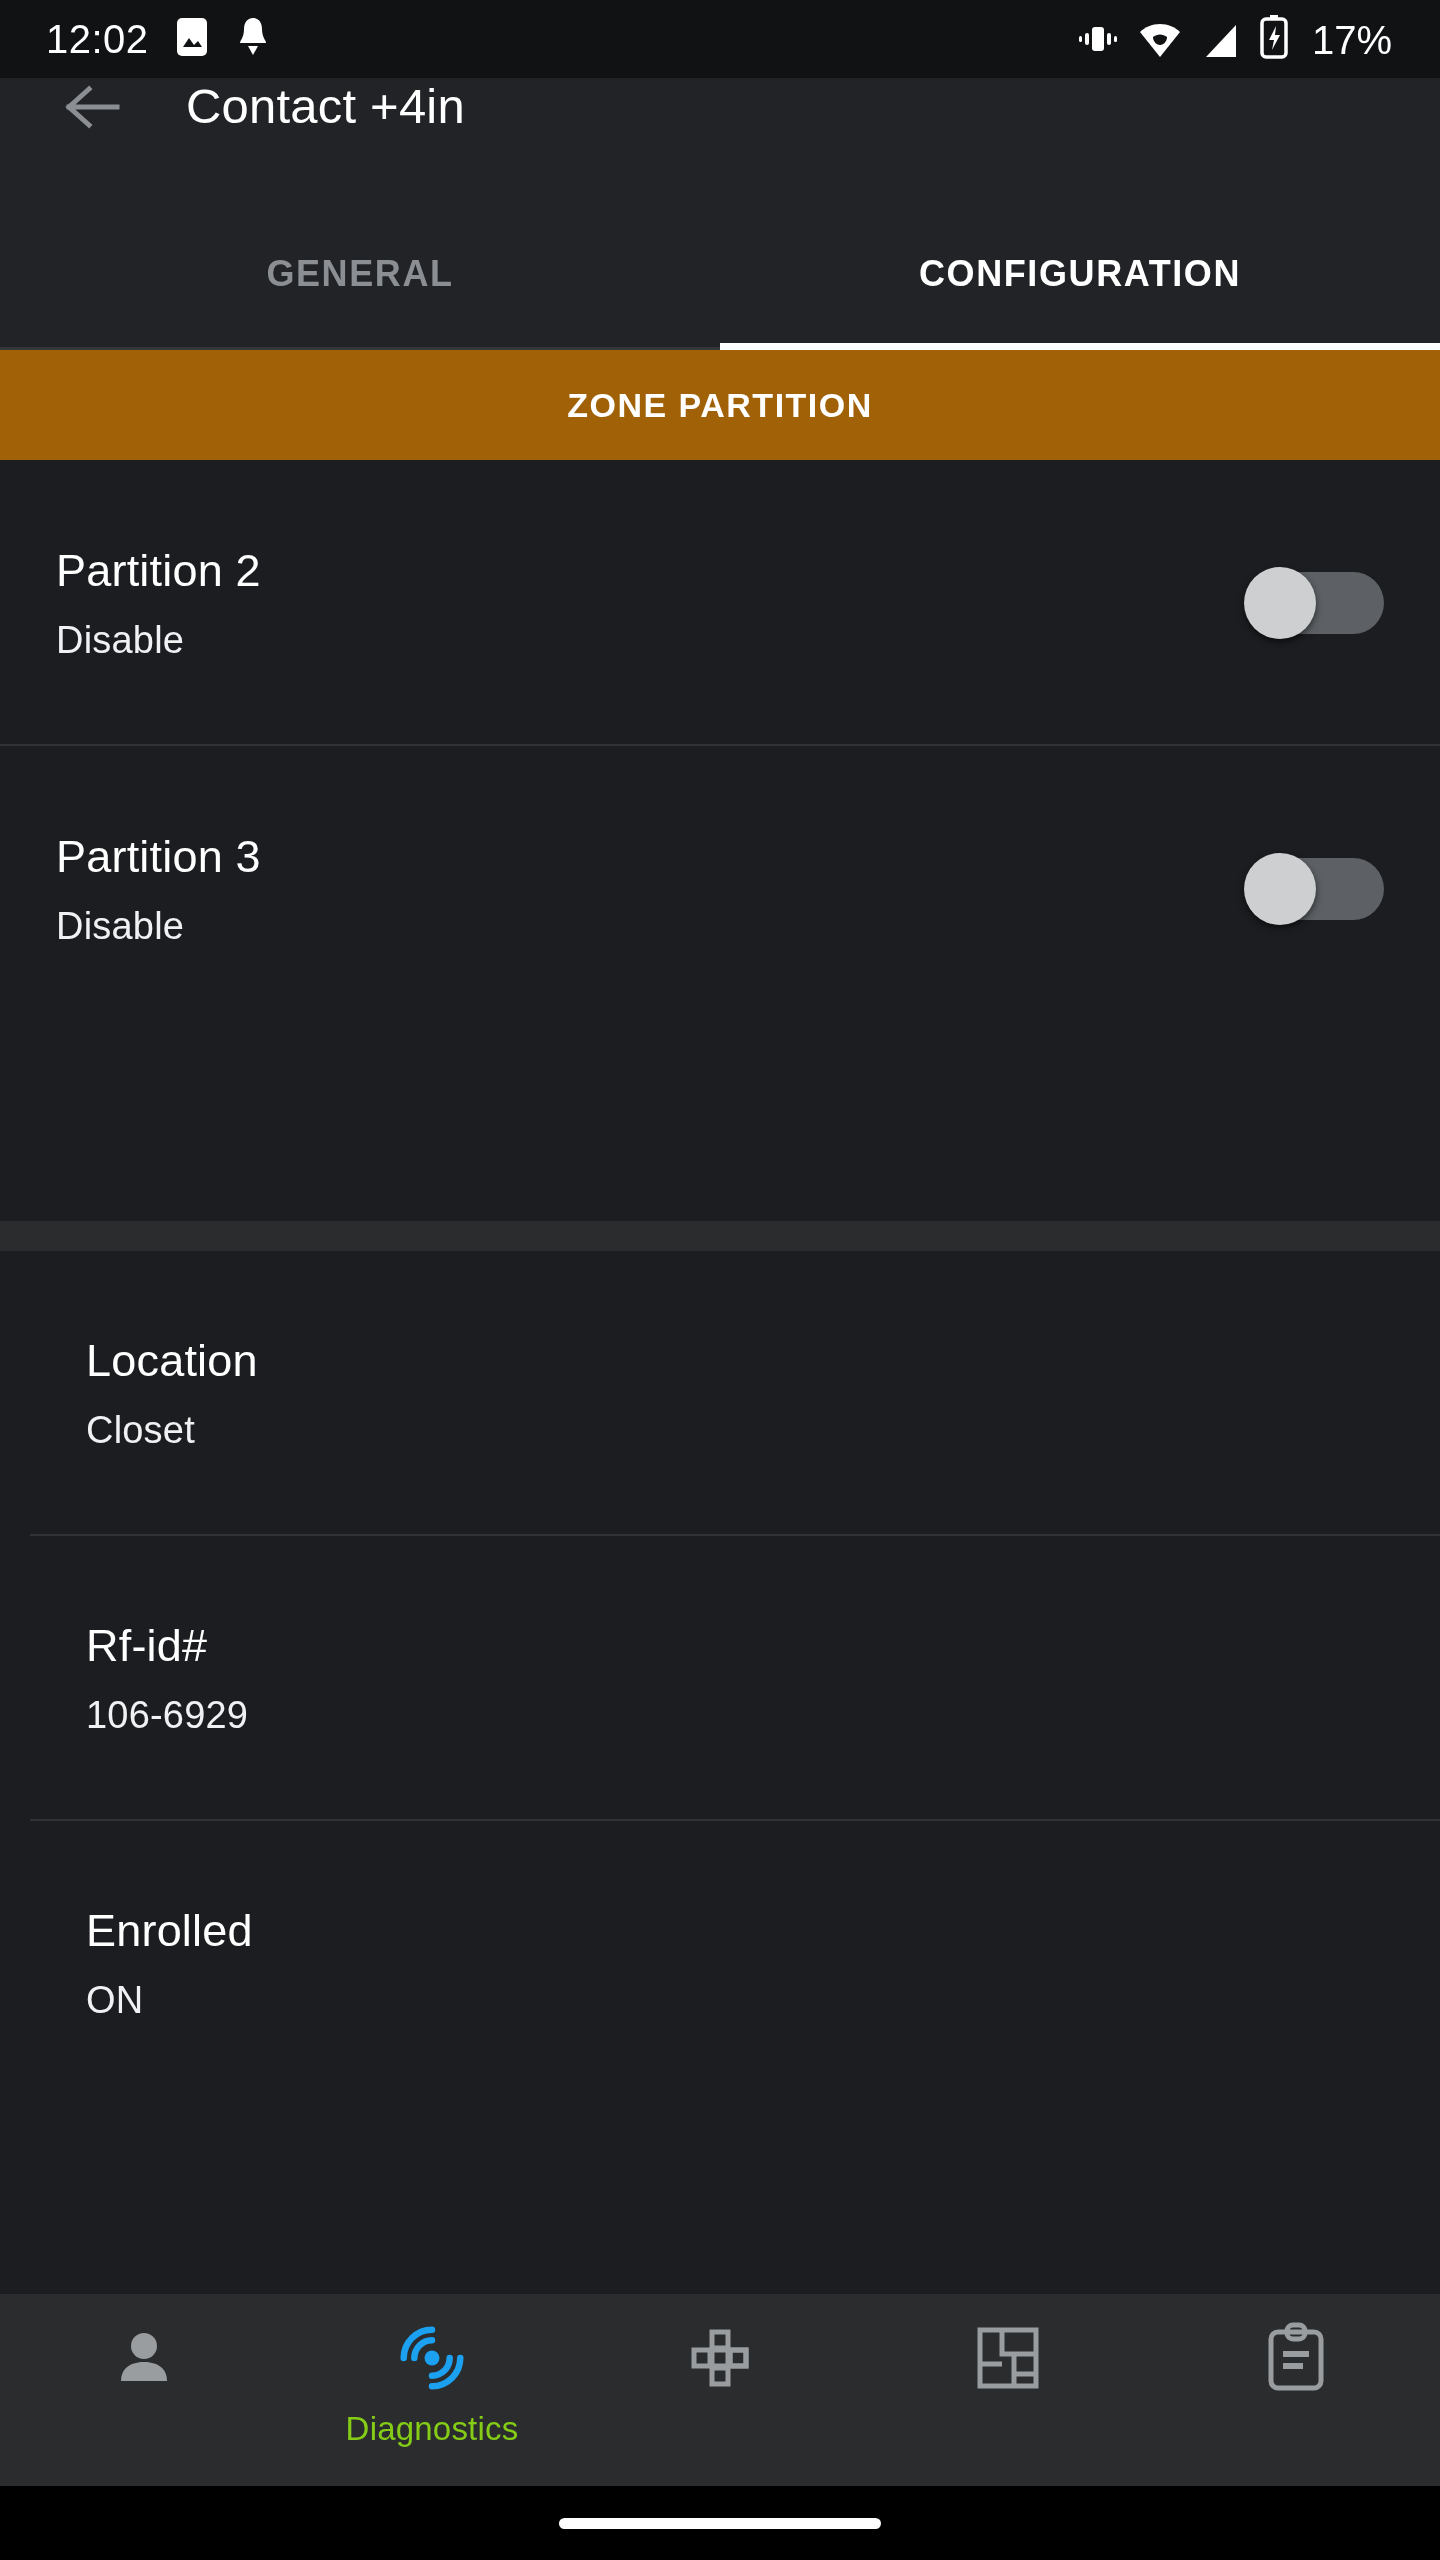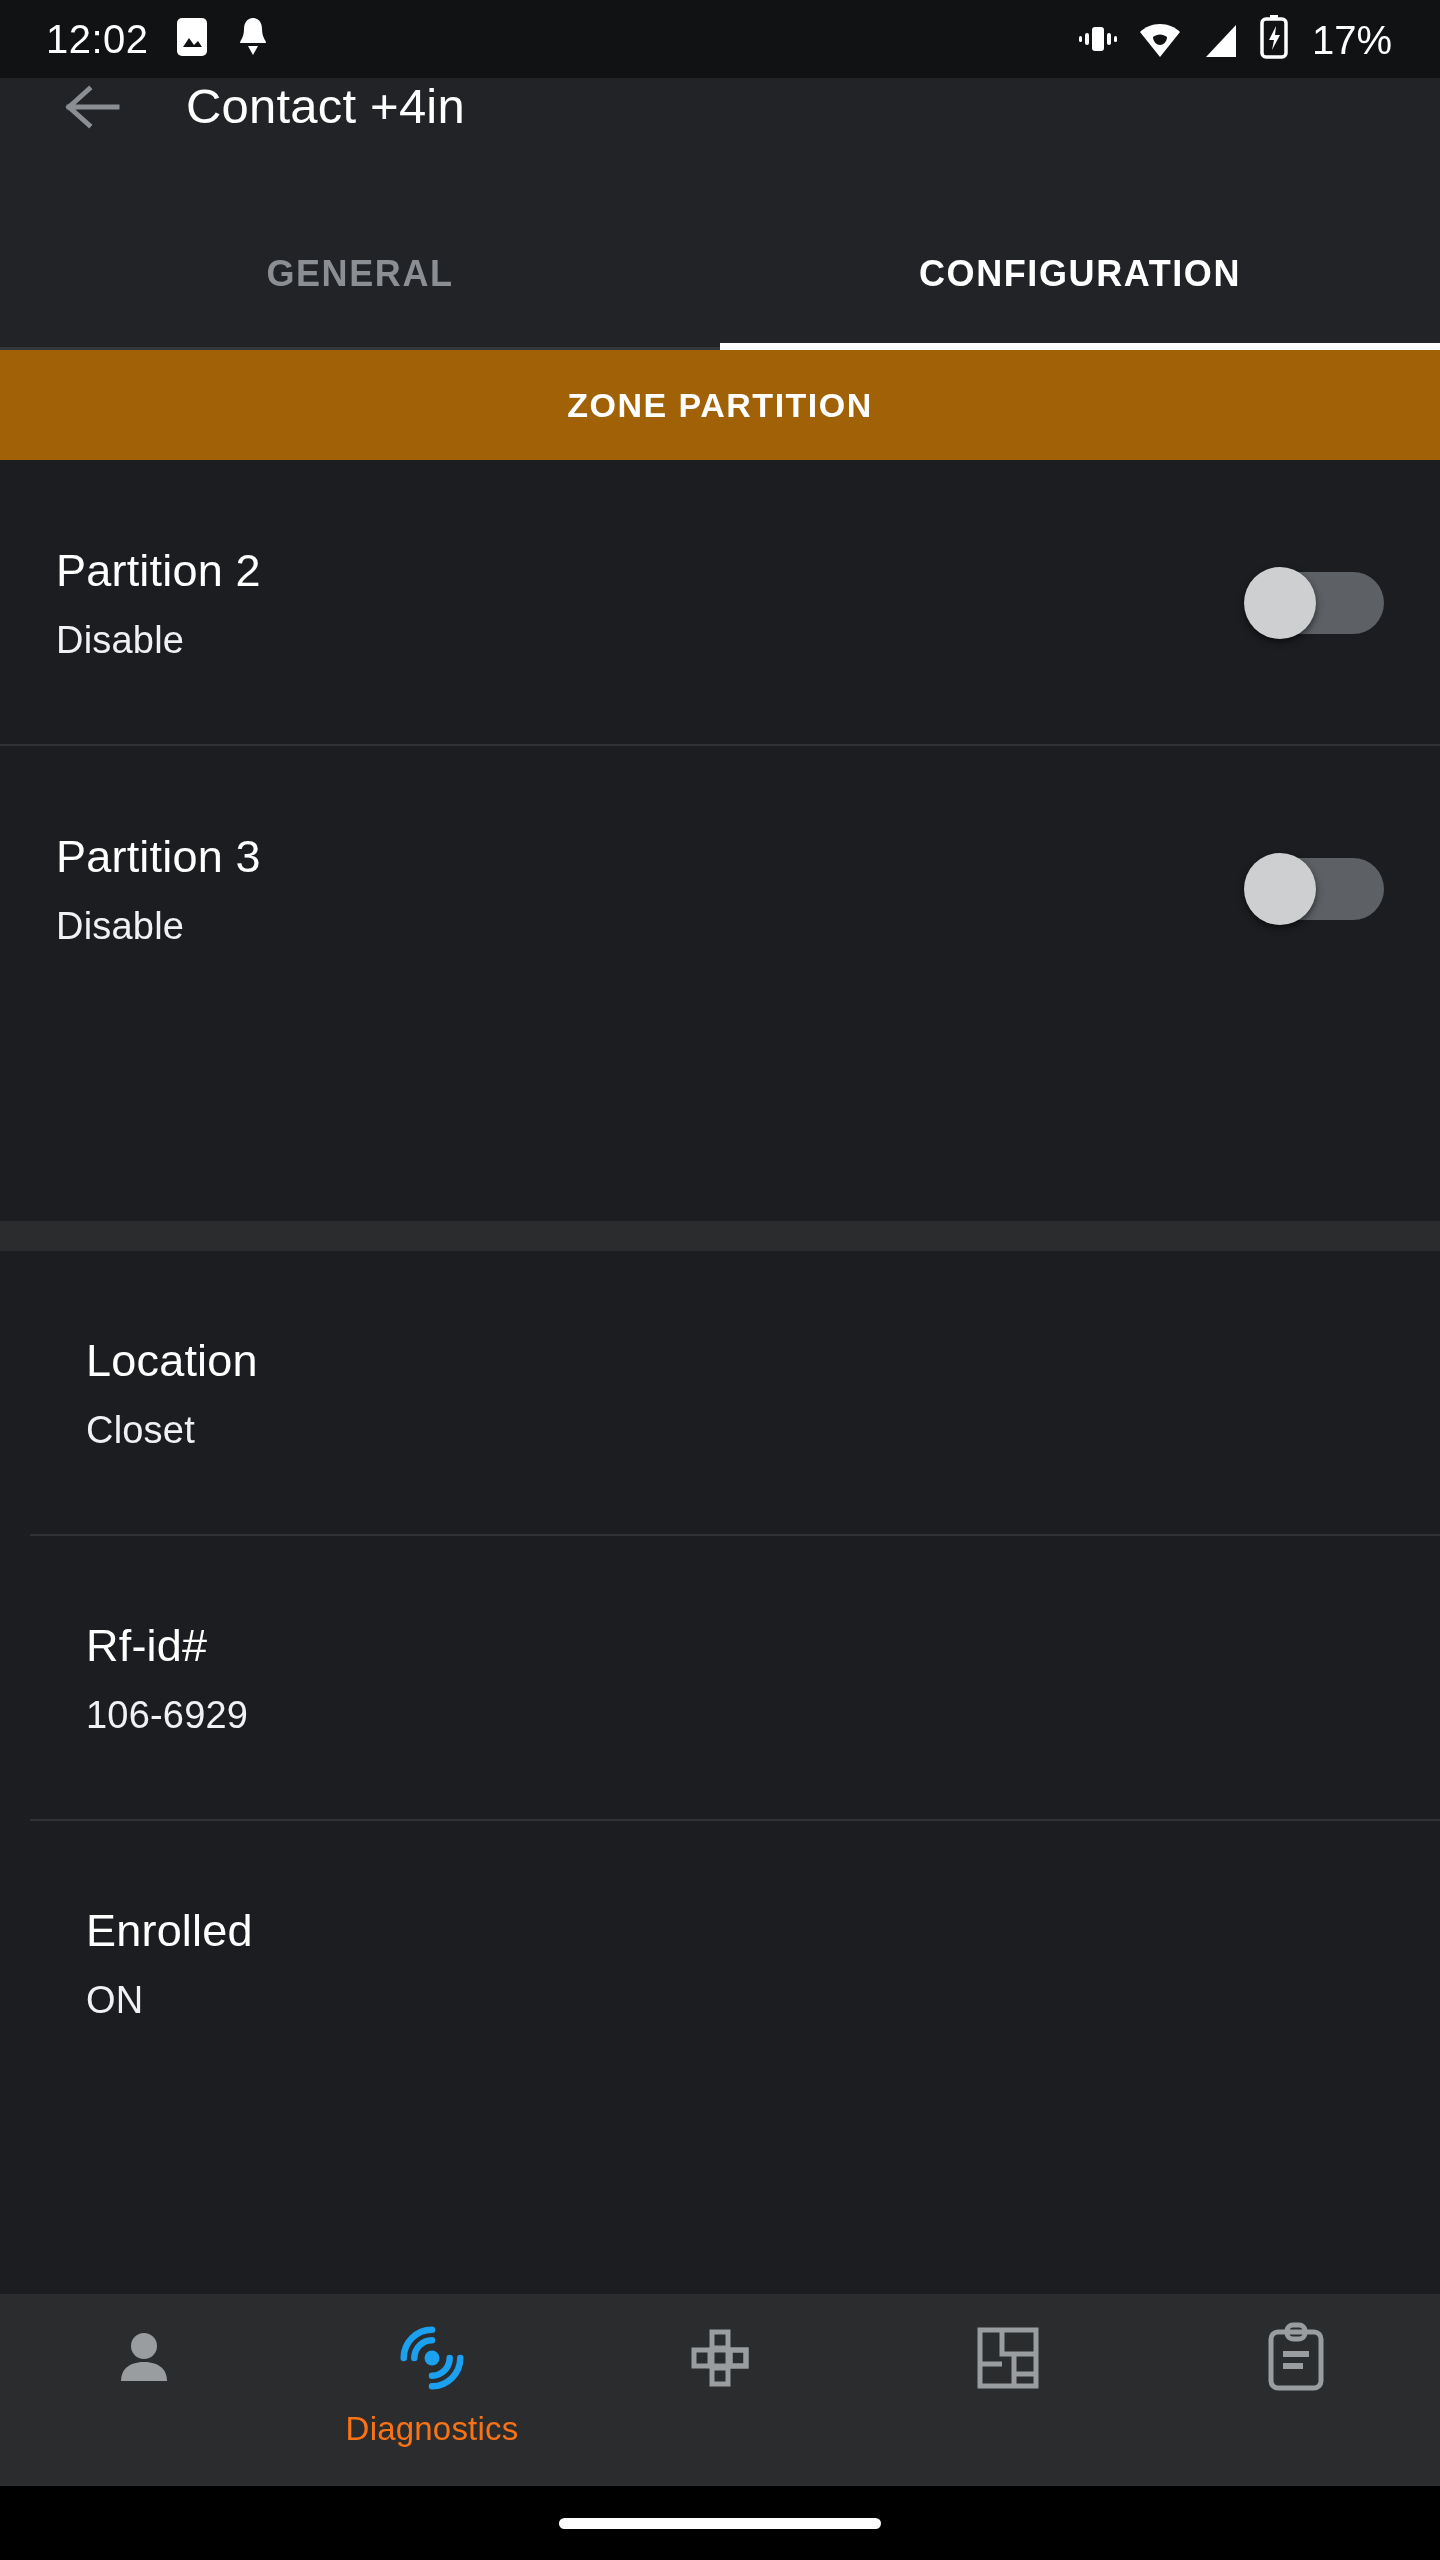--- a/index.html
+++ b/index.html
@@ -124,21 +124,21 @@
     height:192px; flex:0 0 192px;
     background:#2a2c2e;
     display:flex; align-items:flex-start;
     padding-top:26px;
   }
   .nav-item {
     flex:1; display:flex; flex-direction:column;
     align-items:center; gap:14px; cursor:pointer;
   }
   .nav-ico { height:76px; display:flex; align-items:center; justify-content:center; }
-  .nav-lbl { font-size:33px; color:#f97316; letter-spacing:.2px; }
+  .nav-lbl { font-size:33px; color:#84cc16; letter-spacing:.2px; }
 
   
   .gesture {
     height:74px; flex:0 0 74px;
     background:#000;
     display:flex; align-items:center; justify-content:center;
   }
   .gesture-pill {
     width:322px; height:11px; border-radius:6px; background:#ffffff;
   }

